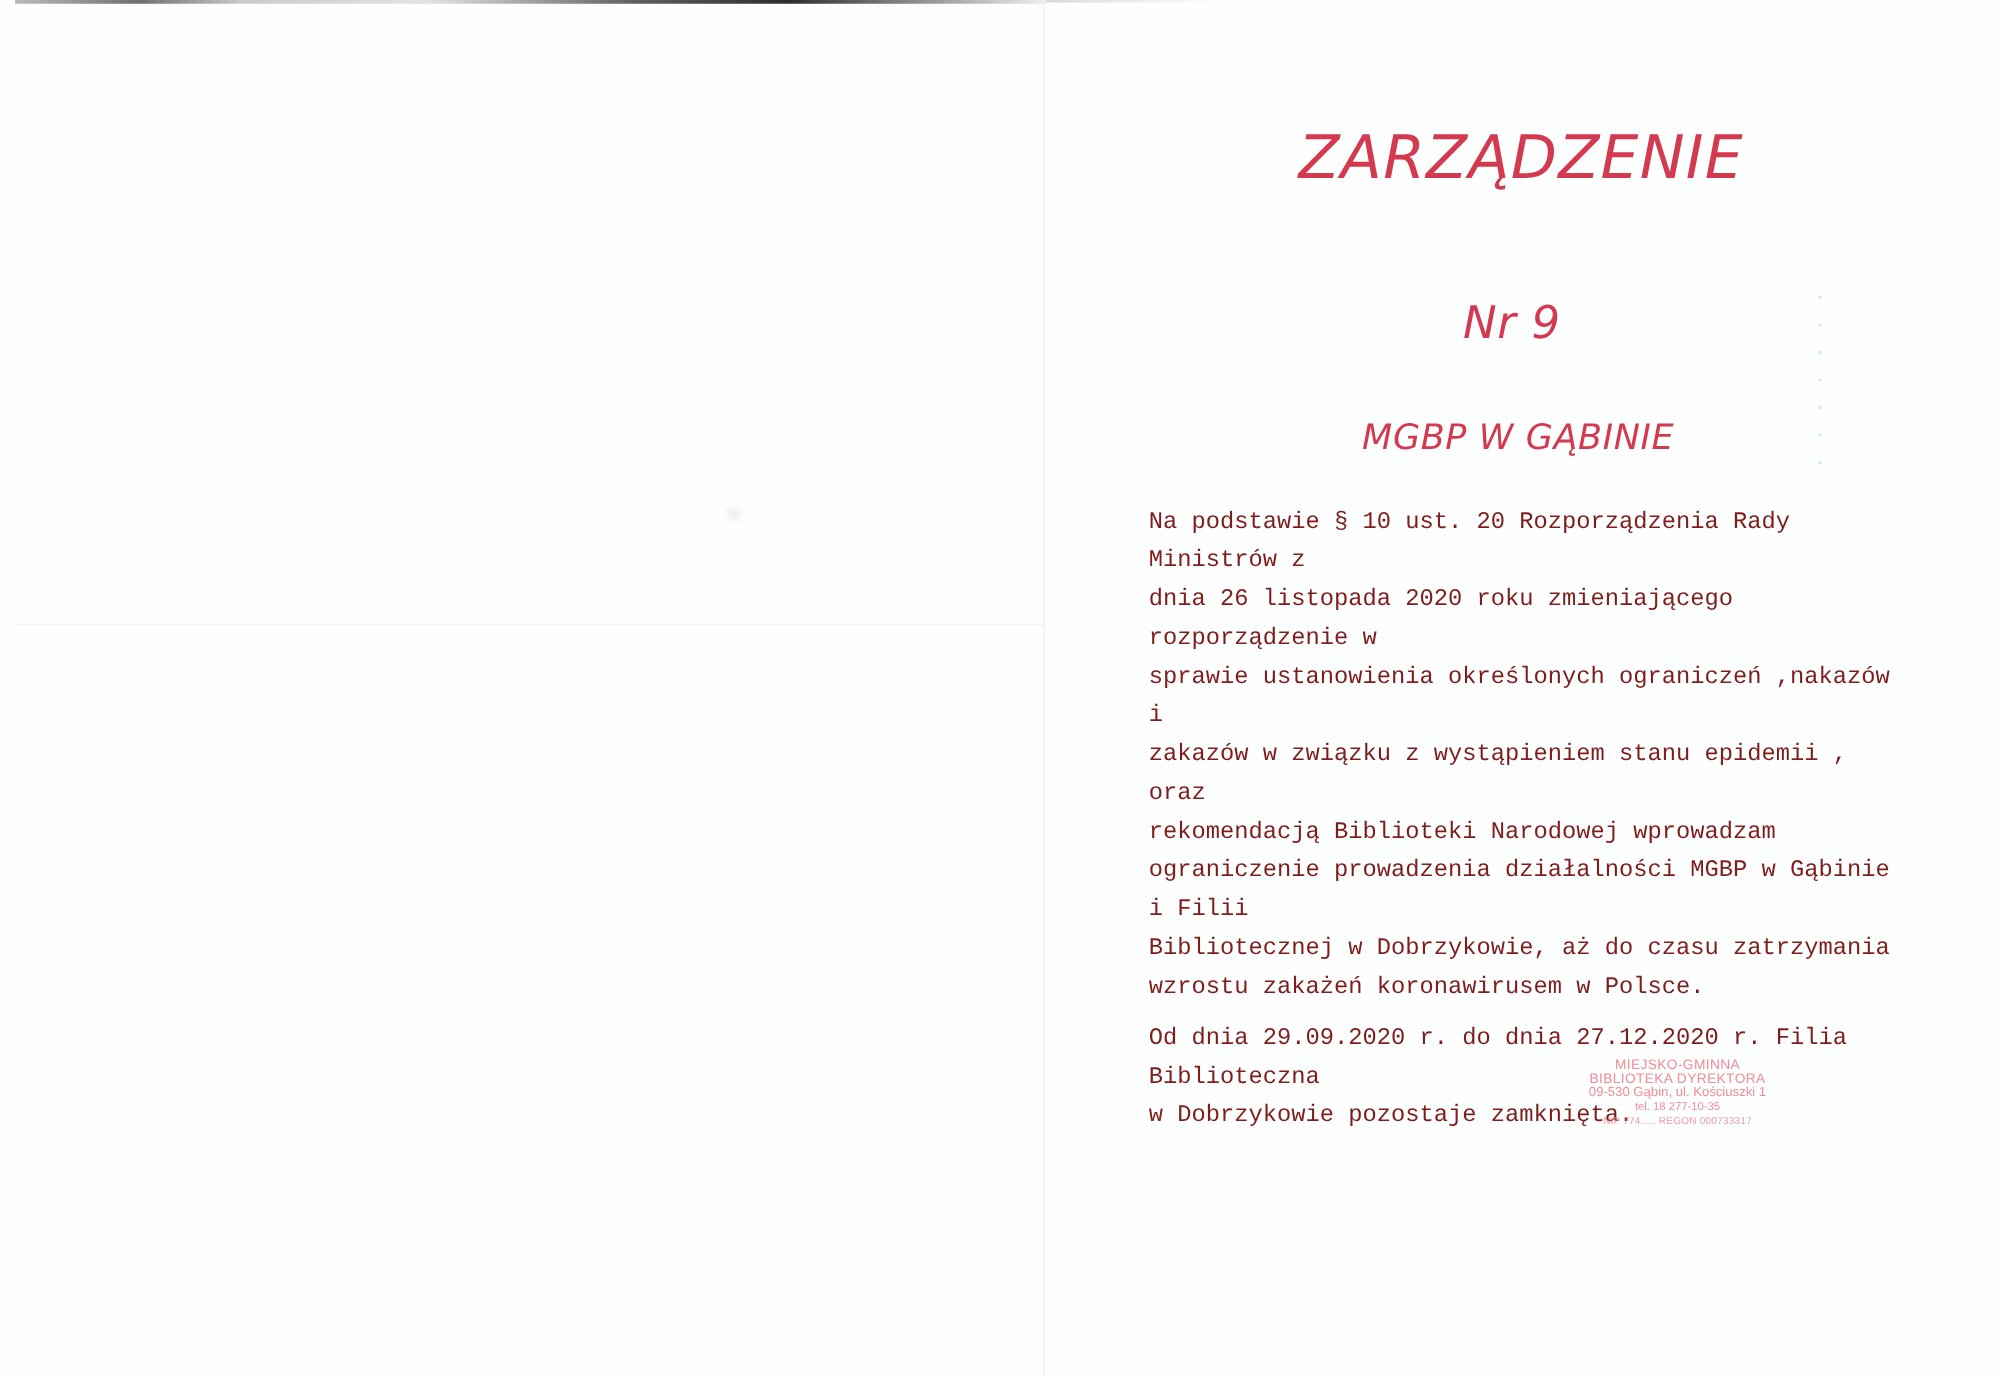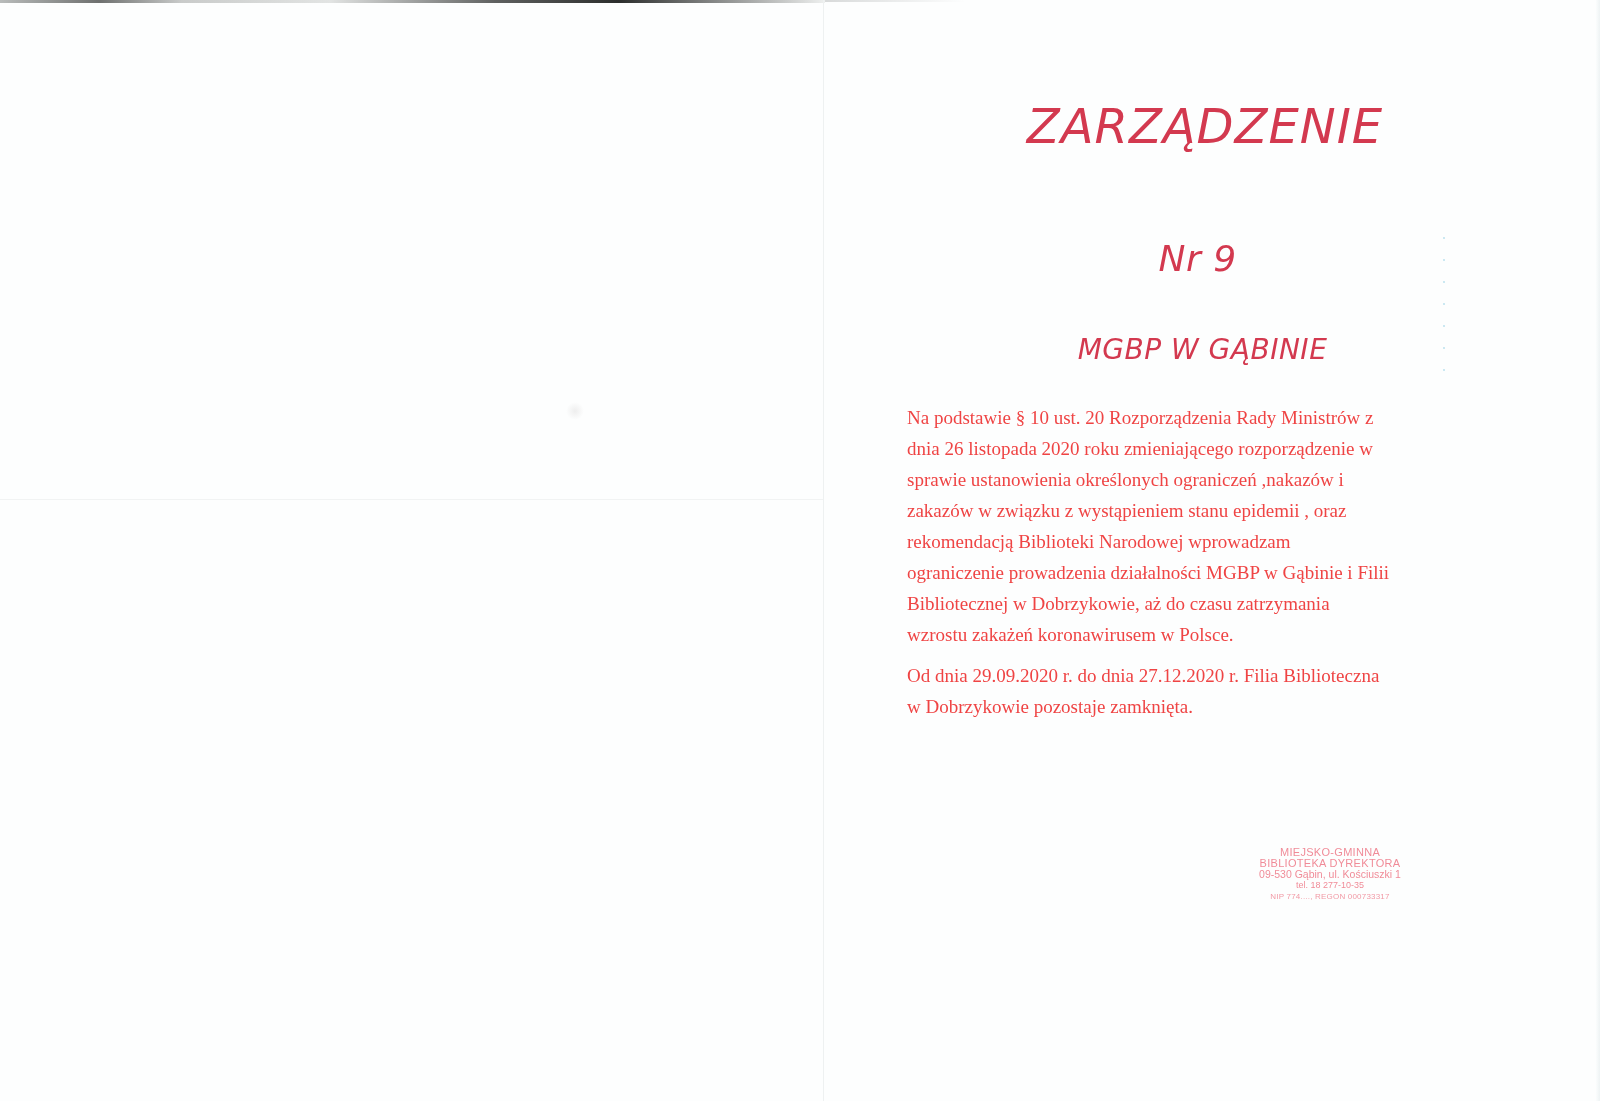--- a/index.html
+++ b/index.html
@@ -68,21 +68,21 @@
       left: 566px;
       top: 402px;
       width: 18px;
       height: 18px;
       border-radius: 50%;
       background: radial-gradient(circle, #eeeeee 0%, rgba(253,254,254,0) 70%);
     }
 
     .page {
       position: absolute;
-      left: 0;
+      left: 12px;
       top: 0;
       width: 1484px;
       height: 1101px;
     }
 
     .heading {
       position: absolute;
       left: 1000px;
       width: 410px;
       text-align: center;
@@ -96,22 +96,22 @@
     .h-title { top: 98px; font-size: 48px; letter-spacing: 1px; }
     .h-nr { top: 190px; font-size: 36px; left: 1000px; width: 395px; margin-top: 48px; }
     .h-dyr { top: 262px; font-size: 38px; left: 1000px; width: 410px; }
     .h-mgbp { top: 333px; font-size: 28px; left: 1000px; width: 405px; }
 
     .body-text {
       position: absolute;
       left: 907px;
       top: 402px;
       width: 600px;
-      color: #ef4444;
-      font-family: Liberation Serif, serif;
+      color: #7f1d1d;
+      font-family: Liberation Mono, monospace;
       font-size: 19px;
       line-height: 31px;
     }
     .body-text p {
       margin: 0 0 10px 0;
       white-space: pre-line;
     }
 
     .stamp {
       position: absolute;

